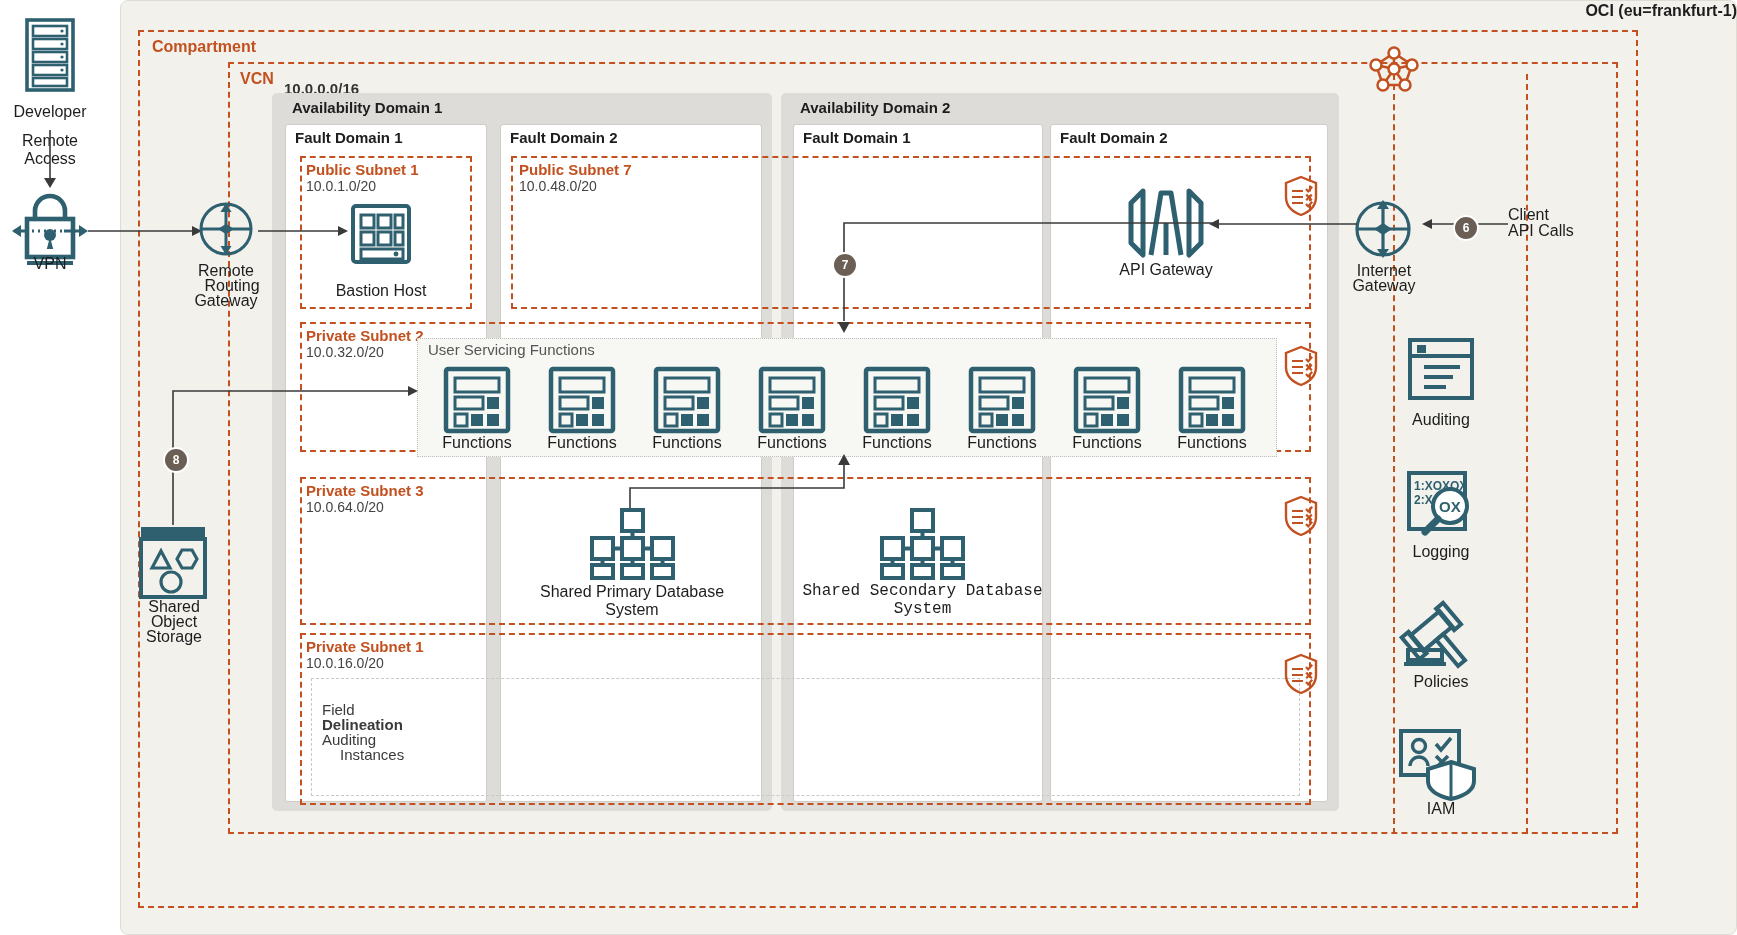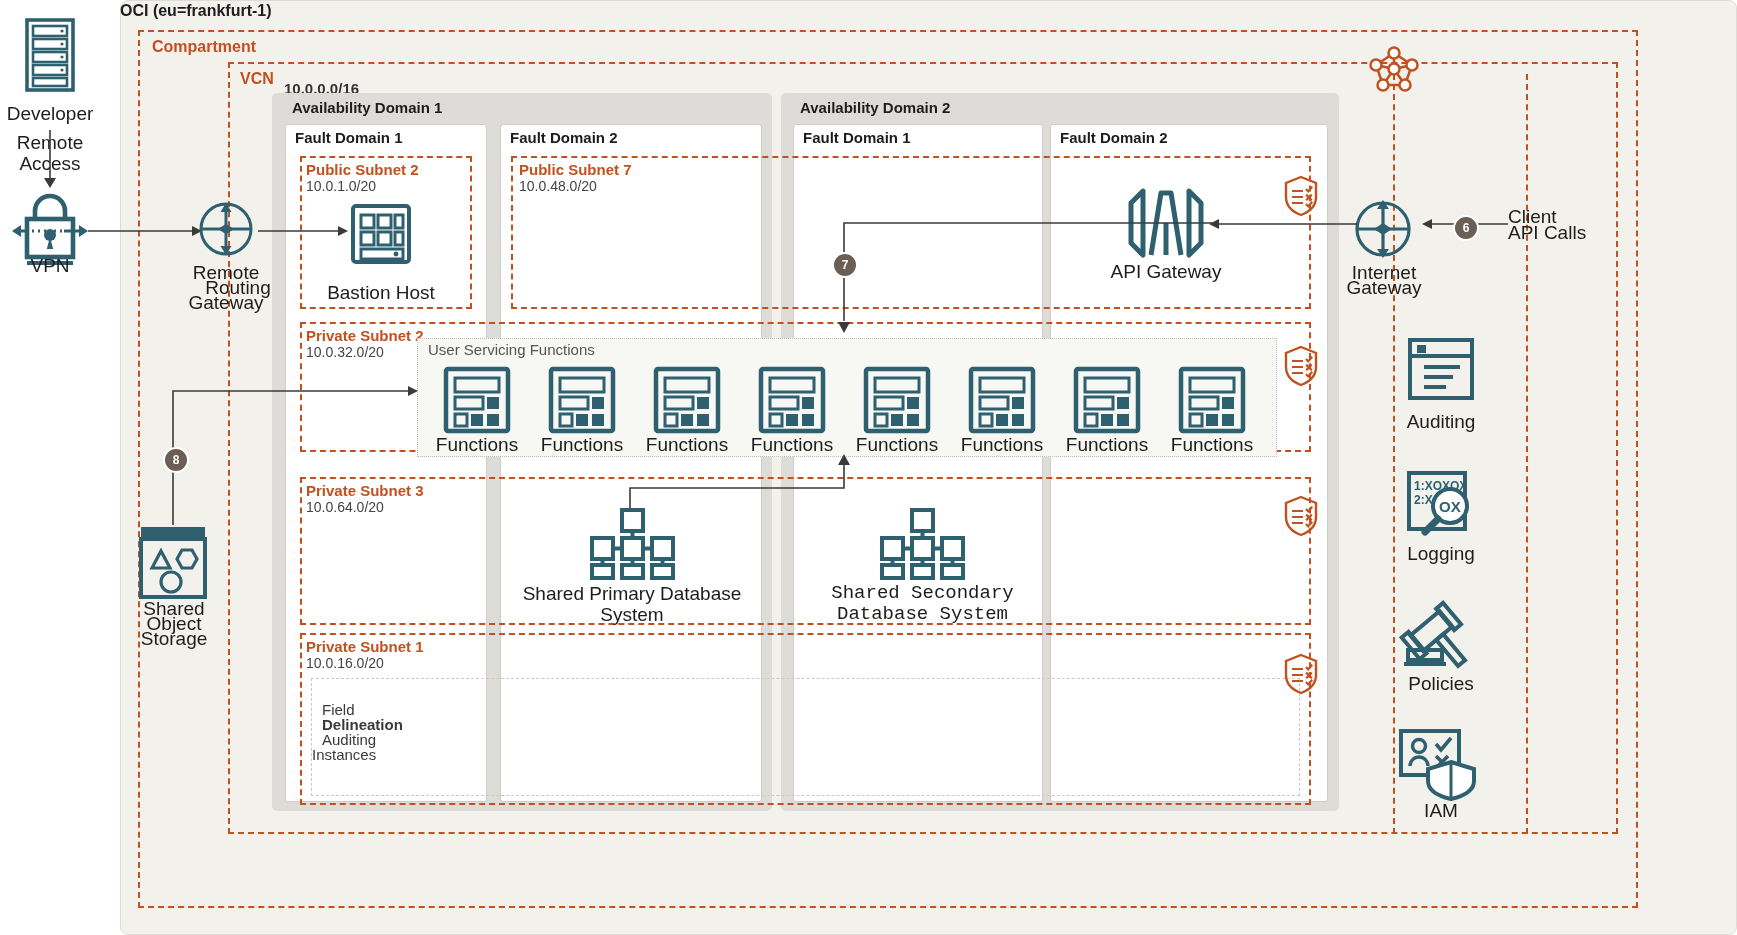--- a/index.html
+++ b/index.html
@@ -1,25 +1,25 @@
 <!DOCTYPE html>
 <html><head>
 <meta charset="utf-8">
 <style>
   html,body{margin:0;padding:0;background:#ffffff;}
   body{font-family:"Liberation Sans",sans-serif;color:#1d1d1d;}
   #stage{position:relative;width:1737px;height:935px;background:#ffffff;overflow:hidden;}
 
   .abs{position:absolute;box-sizing:border-box;}
-  .lbl{position:absolute;font-size:19px;line-height:1.12;color:#1d1d1d;text-align:center;}
+  .lbl{position:absolute;font-size:16px;line-height:1.12;color:#1d1d1d;text-align:center;}
   .lbl.left{text-align:left;}
 
   
   .oci-box{left:120px;top:0px;width:1617px;height:935px;background:#f2f1ec;border:1px solid #dedcd5;border-radius:8px;}
-  .oci-title{left:120px;top:2px;width:1617px;text-align:left;font-size:16px;font-weight:bold;color:#1d1d1d;}
+  .oci-title{left:120px;top:2px;width:1617px;text-align:right;font-size:16px;font-weight:bold;color:#1d1d1d;}
 
   .dashed-orange{border:2px dashed #c2511f;}
   .compartment{left:138px;top:30px;width:1500px;height:878px;}
   .compartment-label{left:152px;top:38px;font-size:16px;font-weight:bold;color:#c2511f;}
 
   .vcn{left:228px;top:62px;width:1390px;height:772px;}
   .vcn-label{left:240px;top:70px;font-size:16px;font-weight:bold;color:#c2511f;}
   .vcn-cidr{left:284px;top:71px;font-size:15px;color:#333;font-weight:bold;margin-top:9px;}
 
   .ad{background:#dedcd8;border-radius:5px;}
@@ -73,21 +73,21 @@
   <div class="abs fd" style="left:500px;top:124px;width:262px;height:678px;"></div>
   <div class="abs fd-title" style="left:510px;top:129px;">Fault Domain 2</div>
 
   <div class="abs fd" style="left:793px;top:124px;width:250px;height:678px;"></div>
   <div class="abs fd-title" style="left:803px;top:129px;">Fault Domain 1</div>
 
   <div class="abs fd" style="left:1050px;top:124px;width:278px;height:678px;"></div>
   <div class="abs fd-title" style="left:1060px;top:129px;">Fault Domain 2</div>
 
   <div class="abs dashed-orange" style="left:300px;top:156px;width:172px;height:153px;"></div>
-  <div class="abs subnet-name" style="left:306px;top:161px;">Public Subnet 2</div>
+  <div class="abs subnet-name" style="left:306px;top:161px;">Public Subnet 1</div>
   <div class="abs subnet-cidr" style="left:306px;top:178px;">10.0.1.0/20</div>
 
   <div class="abs" style="left:350px;top:203px;width:62px;height:62px;">
     <svg width="62" height="62" viewBox="0 0 62 62">
       <rect x="3" y="3" width="56" height="56" rx="3" class="tealstroke" stroke-width="4"></rect>
       <rect x="11" y="12" width="13" height="13" class="tealstroke" stroke-width="3"></rect>
       <rect x="28" y="12" width="13" height="13" class="tealstroke" stroke-width="3"></rect>
       <rect x="45" y="12" width="8" height="13" class="tealstroke" stroke-width="3"></rect>
       <rect x="11" y="29" width="13" height="13" class="tealstroke" stroke-width="3"></rect>
       <rect x="28" y="29" width="13" height="13" class="tealstroke" stroke-width="3"></rect>
@@ -256,21 +256,21 @@
   <div class="lbl" style="left:795px;top:583px;width:255px;font-family:Liberation Mono, monospace;">Shared Secondary Database System</div>
 
   <div class="abs dashed-orange" style="left:300px;top:633px;width:1011px;height:172px;"></div>
   <div class="abs subnet-name" style="left:306px;top:638px;">Private Subnet 1</div>
   <div class="abs subnet-cidr" style="left:306px;top:655px;">10.0.16.0/20</div>
 
   <div class="abs" style="left:311px;top:678px;width:989px;height:118px;border:1px dashed #c9c9c9;background:transparent;"></div>
   <div class="lbl left" style="left:322px;top:701px;width:180px;font-size:15px;color:#3a3a3a;line-height:1.22;">Field</div>
   <div class="lbl left" style="left:322px;top:716px;width:180px;font-size:15px;color:#3a3a3a;line-height:1.22;font-weight:bold;">Delineation</div>
   <div class="lbl left" style="left:322px;top:731px;width:180px;font-size:15px;color:#3a3a3a;line-height:1.22;">Auditing</div>
-  <div class="lbl left" style="left:312px;top:746px;width:180px;font-size:15px;color:#3a3a3a;line-height:1.22;">Instances</div>
+  <div class="lbl left" style="left:340px;top:746px;width:180px;font-size:15px;color:#3a3a3a;line-height:1.22;">Instances</div>
 
   <div class="abs" style="left:1393px;top:74px;width:0;height:760px;border-left:2px dashed #c2511f;"></div>
   <div class="abs" style="left:1526px;top:74px;width:0;height:760px;border-left:2px dashed #c2511f;"></div>
   <div class="abs" style="left:1395px;top:74px;width:131px;height:760px;background:#f2f1ec;z-index:-1;"></div>
 
   <div class="abs" style="left:1366px;top:45px;width:56px;height:48px;">
     <svg width="56" height="48" viewBox="0 0 56 48">
       <path d="M28 8 L10 20 L17 40 L39 40 L46 20 Z" class="orangestroke" stroke-width="2.5"></path>
       <path d="M28 8 L28 24 M10 20 L28 24 M46 20 L28 24 M17 40 L28 24 M39 40 L28 24" class="orangestroke" stroke-width="2.5"></path>
       <circle cx="28" cy="8" r="5.5" fill="#fff" stroke="#c2511f" stroke-width="2.5"></circle>
@@ -434,21 +434,21 @@
       <circle cx="29" cy="29" r="25" class="tealstroke" stroke-width="3"></circle>
       <path d="M29 5 V53" class="tealstroke" stroke-width="3"></path>
       <path d="M5 29 H53" class="tealstroke" stroke-width="3"></path>
       <path d="M29 3 l-5.5 9 h11 Z" class="tealfill"></path>
       <path d="M29 55 l-5.5 -9 h11 Z" class="tealfill"></path>
       <path d="M21 29 l8.5 -5.5 v11 Z" class="tealfill"></path>
       <path d="M37 29 l-8.5 -5.5 v11 Z" class="tealfill"></path>
     </svg>
   </div>
   <div class="lbl" style="left:178px;top:262px;width:96px;">Remote</div>
-  <div class="lbl" style="left:190px;top:277px;width:96px;">Routing</div>
+  <div class="lbl" style="left:184px;top:277px;width:96px;">Routing</div>
   <div class="lbl" style="left:178px;top:292px;width:96px;">Gateway</div>
 
   <svg class="abs" style="left:258px;top:222px;width:96px;height:18px;">
     <path d="M0 9 H82" class="linestroke"></path>
     <path d="M90 9 l-10 -5 v10 Z" fill="#3a3a3a"></path>
   </svg>
 
   <div class="abs" style="left:138px;top:524px;width:70px;height:78px;">
     <svg width="70" height="78" viewBox="0 0 70 78">
       <rect x="3" y="3" width="64" height="10" class="tealfill"></rect>

